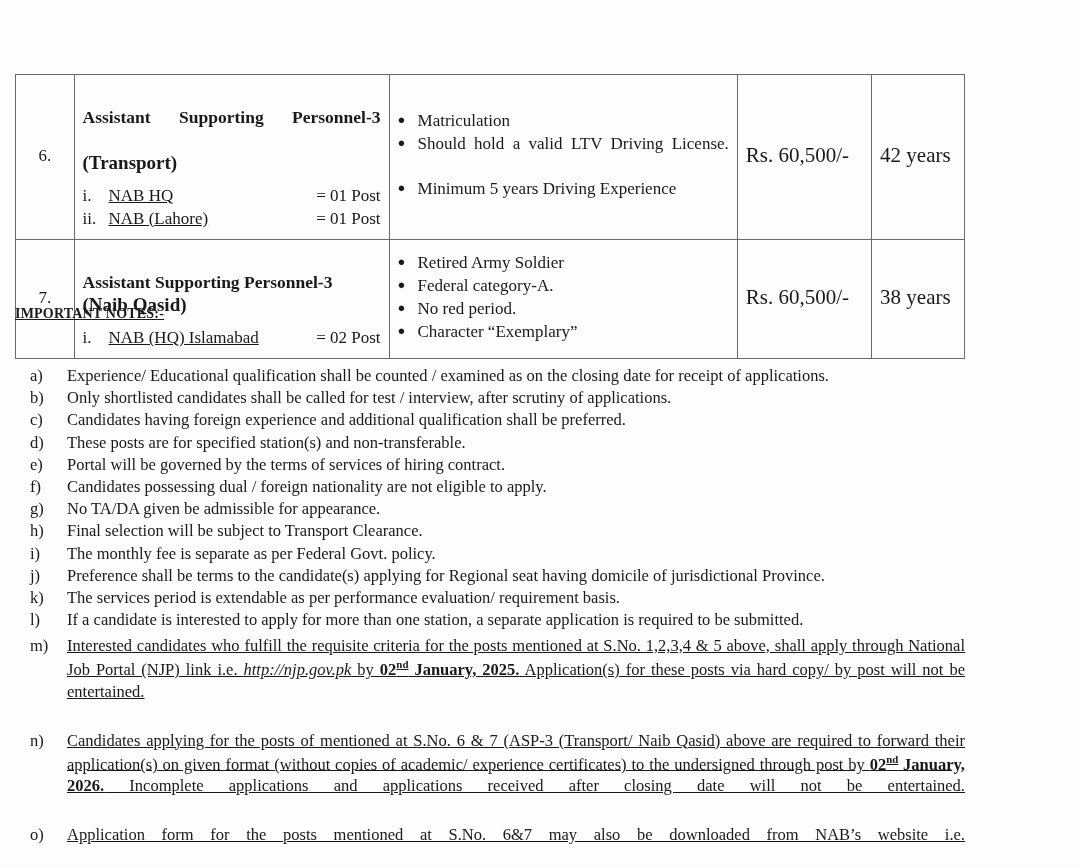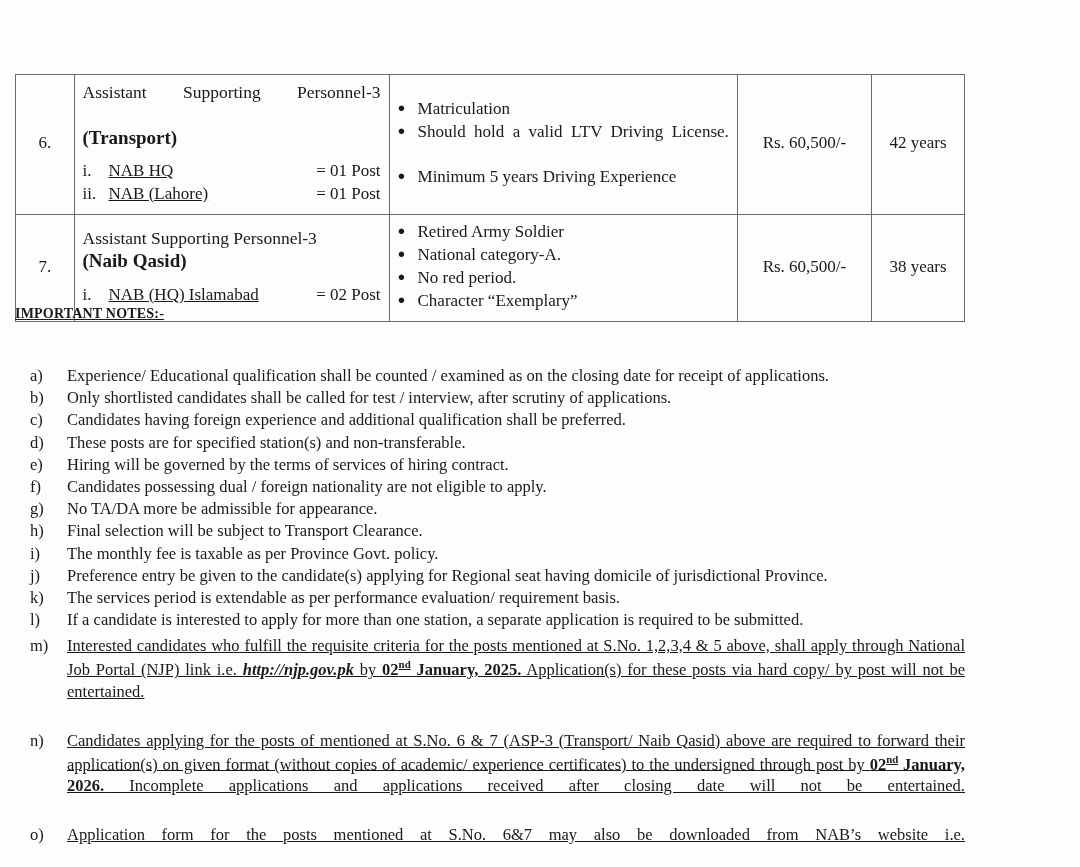--- a/index.html
+++ b/index.html
@@ -43,24 +43,25 @@
   .col-crit   { width: 345px; }
   .col-sal    { width: 133px; }
   .col-age    { width: 92px; }
 
   .sno {
     text-align: center;
     font-size: 17px;
     font-weight: 400;
   }
   .post-title {
-    font-weight: normal;
+    font-weight: bold;
     font-size: 17.5px;
     line-height: 1.28;
     text-align: justify;
+    margin-top: 25px;
   }
   .post-title .justify-line {
     display: block;
     text-align: justify;
   }
   .post-title .justify-line::after {
     content: "";
     display: inline-block;
     width: 100%;
   }
@@ -112,22 +113,22 @@
   .crit-list .txt {
     flex: 1 1 auto;
     text-align: justify;
   }
   .crit-list .txt.j::after {
     content: "";
     display: inline-block;
     width: 100%;
   }
   .cell-center {
-    text-align: center;
-    font-size: 17px;
+    text-align: left;
+    font-size: 21px;
     white-space: nowrap;
   }
 
   
   .notes-heading {
     position: absolute;
     left: 15px;
     top: 306px;
     font-size: 14px;
     font-weight: bold;
@@ -161,21 +162,21 @@
   }
   .note .body.justify > .ln::after {
     content: "";
     display: inline-block;
     width: 100%;
   }
   .note.spaced { margin-top: 4px; }
   .note .body.u { text-decoration: underline; }
   .note .body .url-bi {
     font-style: italic;
-    font-weight: bold;
+    font-weight: normal;
   }
   .note .body .bold { font-weight: bold; }
   sup { font-size: 0.66em; text-decoration: underline; }
   .underlined-link { text-decoration: underline; }
 </style>
 </head>
 <body>
 
 <div class="page">
 
@@ -245,21 +246,21 @@
           </ul>
         </td>
         <td>
           <ul class="crit-list">
             <li>
               <span class="bul">●</span>
               <span class="txt">Retired Army Soldier</span>
             </li>
             <li>
               <span class="bul">●</span>
-              <span class="txt">National category-A.</span>
+              <span class="txt">Federal category-A.</span>
             </li>
             <li>
               <span class="bul">●</span>
               <span class="txt">No red period.</span>
             </li>
             <li>
               <span class="bul">●</span>
               <span class="txt">Character “Exemplary”</span>
             </li>
           </ul>
@@ -285,41 +286,41 @@
     <div class="note">
       <span class="marker">c)</span>
       <span class="body">Candidates having foreign experience and additional qualification shall be preferred.</span>
     </div>
     <div class="note">
       <span class="marker">d)</span>
       <span class="body">These posts are for specified station(s) and non-transferable.</span>
     </div>
     <div class="note">
       <span class="marker">e)</span>
-      <span class="body">Hiring will be governed by the terms of services of hiring contract.</span>
+      <span class="body">Portal will be governed by the terms of services of hiring contract.</span>
     </div>
     <div class="note">
       <span class="marker">f)</span>
       <span class="body">Candidates possessing dual / foreign nationality are not eligible to apply.</span>
     </div>
     <div class="note">
       <span class="marker">g)</span>
-      <span class="body">No TA/DA more be admissible for appearance.</span>
+      <span class="body">No TA/DA given be admissible for appearance.</span>
     </div>
     <div class="note">
       <span class="marker">h)</span>
       <span class="body">Final selection will be subject to Transport Clearance.</span>
     </div>
     <div class="note">
       <span class="marker">i)</span>
-      <span class="body">The monthly fee is taxable as per Province Govt. policy.</span>
+      <span class="body">The monthly fee is separate as per Federal Govt. policy.</span>
     </div>
     <div class="note">
       <span class="marker">j)</span>
-      <span class="body">Preference entry be given to the candidate(s) applying for Regional seat having domicile of jurisdictional Province.</span>
+      <span class="body">Preference shall be terms to the candidate(s) applying for Regional seat having domicile of jurisdictional Province.</span>
     </div>
     <div class="note">
       <span class="marker">k)</span>
       <span class="body">The services period is extendable as per performance evaluation/ requirement basis.</span>
     </div>
     <div class="note">
       <span class="marker">l)</span>
       <span class="body">If a candidate is interested to apply for more than one station, a separate application is required to be submitted.</span>
     </div>
 

